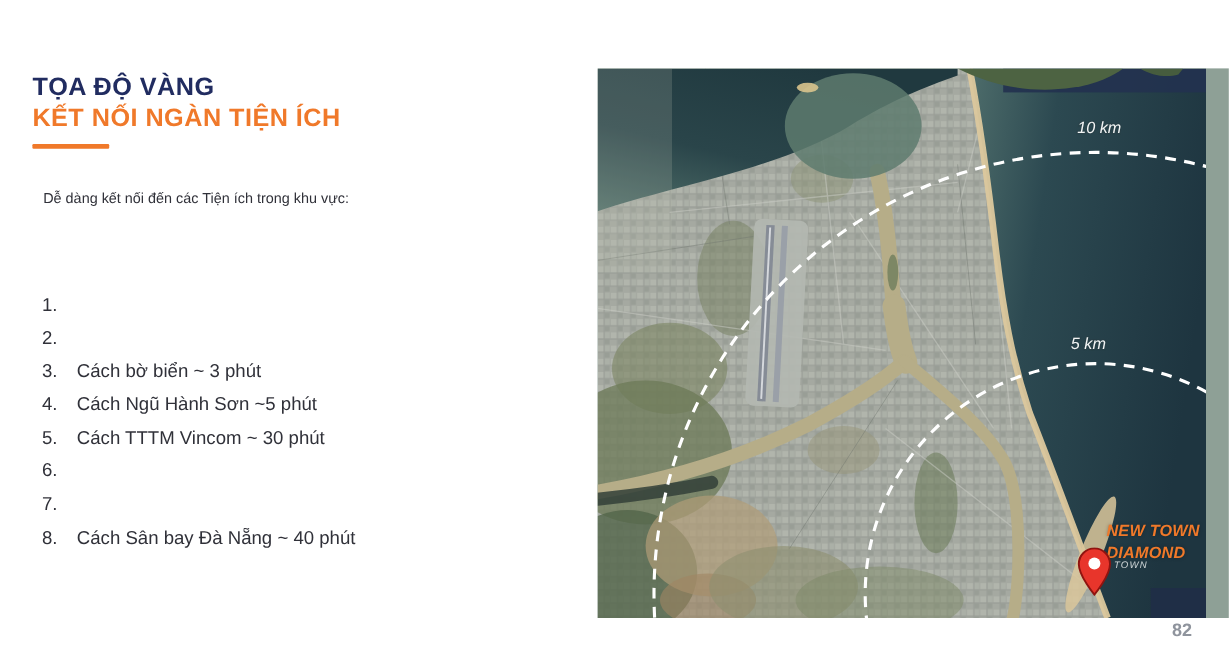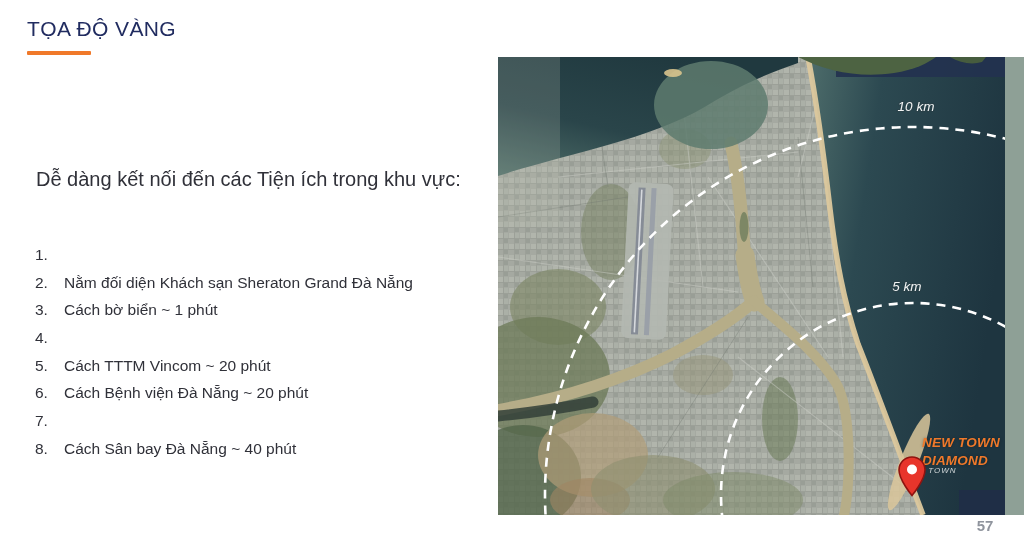--- a/index.html
+++ b/index.html
@@ -6,35 +6,36 @@
   body{
     width:1024px;height:548px;background:#ffffff;overflow:hidden;
     font-family:"Liberation Sans","DejaVu Sans",sans-serif;
     position:relative;
   }
   .slide{position:absolute;inset:0;background:#fff;}
 
   
   .header{position:absolute;left:27px;top:16px;}
   .title-line1{
-    font-size:21px;font-weight:400;color:#212c60;letter-spacing:.4px;
+    font-size:21px;font-weight:700;color:#212c60;letter-spacing:.4px;
     line-height:1.22;
+    margin-top:44px;
   }
   .title-line2{
     font-size:21px;font-weight:800;color:#f0792a;letter-spacing:.4px;
     line-height:1.22;
   }
   .title-underline{
     width:64px;height:4px;background:#f0792a;margin-top:9px;border-radius:1px;
   }
 
   
   .intro{
     position:absolute;left:36px;top:146px;width:440px;
-    font-size:20px;color:#303139;line-height:1.3;
+    font-size:12px;color:#303139;line-height:1.3;
   }
   .amenity-list{
     position:absolute;left:35px;top:246px;width:450px;
     list-style:none;margin:0;padding:0;
     font-size:15.5px;color:#303139;
   }
   .amenity-list li{
     display:flex;align-items:flex-start;
     height:17px;margin-bottom:10.7px;line-height:17px;white-space:nowrap;
   }
@@ -59,47 +60,47 @@
     text-align:center;font-size:15px;font-weight:700;color:#8f949d;
   }
 </style>
 </head>
 <body>
 
 <div class="slide">
 
   <div class="header">
     <div class="title-line1">TỌA ĐỘ VÀNG</div>
+    <div class="title-line2">KẾT NỐI NGÀN TIỆN ÍCH</div>
     <div class="title-underline"></div>
   </div>
 
   <p class="intro">Dễ dàng kết nối đến các Tiện ích trong khu vực:</p>
 
   <ol class="amenity-list">
     <li>
       <span class="amenity-num">1.</span>
     </li>
     <li>
       <span class="amenity-num">2.</span>
-      <span>Nằm đối diện Khách sạn Sheraton Grand Đà Nẵng</span>
     </li>
     <li>
       <span class="amenity-num">3.</span>
-      <span>Cách bờ biển ~ 1 phút</span>
+      <span>Cách bờ biển ~ 3 phút</span>
     </li>
     <li>
       <span class="amenity-num">4.</span>
+      <span>Cách Ngũ Hành Sơn ~5 phút</span>
     </li>
     <li>
       <span class="amenity-num">5.</span>
-      <span>Cách TTTM Vincom ~ 20 phút</span>
+      <span>Cách TTTM Vincom ~ 30 phút</span>
     </li>
     <li>
       <span class="amenity-num">6.</span>
-      <span>Cách Bệnh viện Đà Nẵng ~ 20 phút</span>
     </li>
     <li>
       <span class="amenity-num">7.</span>
     </li>
     <li>
       <span class="amenity-num">8.</span>
       <span>Cách Sân bay Đà Nẵng ~ 40 phút</span>
     </li>
   </ol>
 
@@ -201,15 +202,15 @@
       <div>NEW TOWN</div>
       <div>DIAMOND</div>
     </div>
 
     <svg class="pin" viewBox="0 0 30 41" xmlns="http://www.w3.org/2000/svg">
       <path d="M15 1 C7.8 1 2 6.8 2 14 C2 24 15 39.5 15 39.5 C15 39.5 28 24 28 14 C28 6.8 22.2 1 15 1 Z" fill="#e8352b" stroke="#8f1410" stroke-width="1.6"></path>
       <circle cx="15" cy="13.5" r="5" fill="#ffffff"></circle>
     </svg>
   </div>
 
-  <div class="page-number">57</div>
+  <div class="page-number">82</div>
 
 </div>
 
 </body></html>

